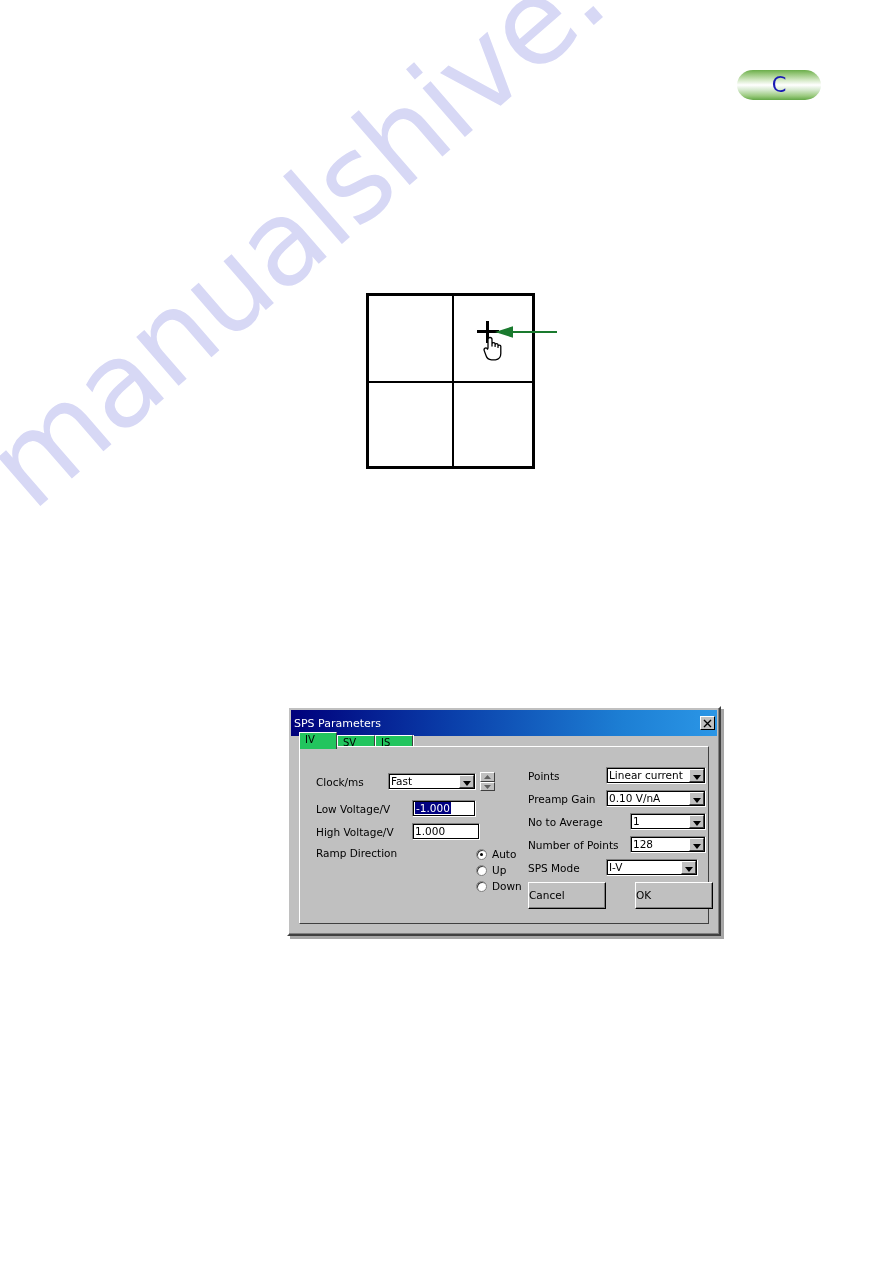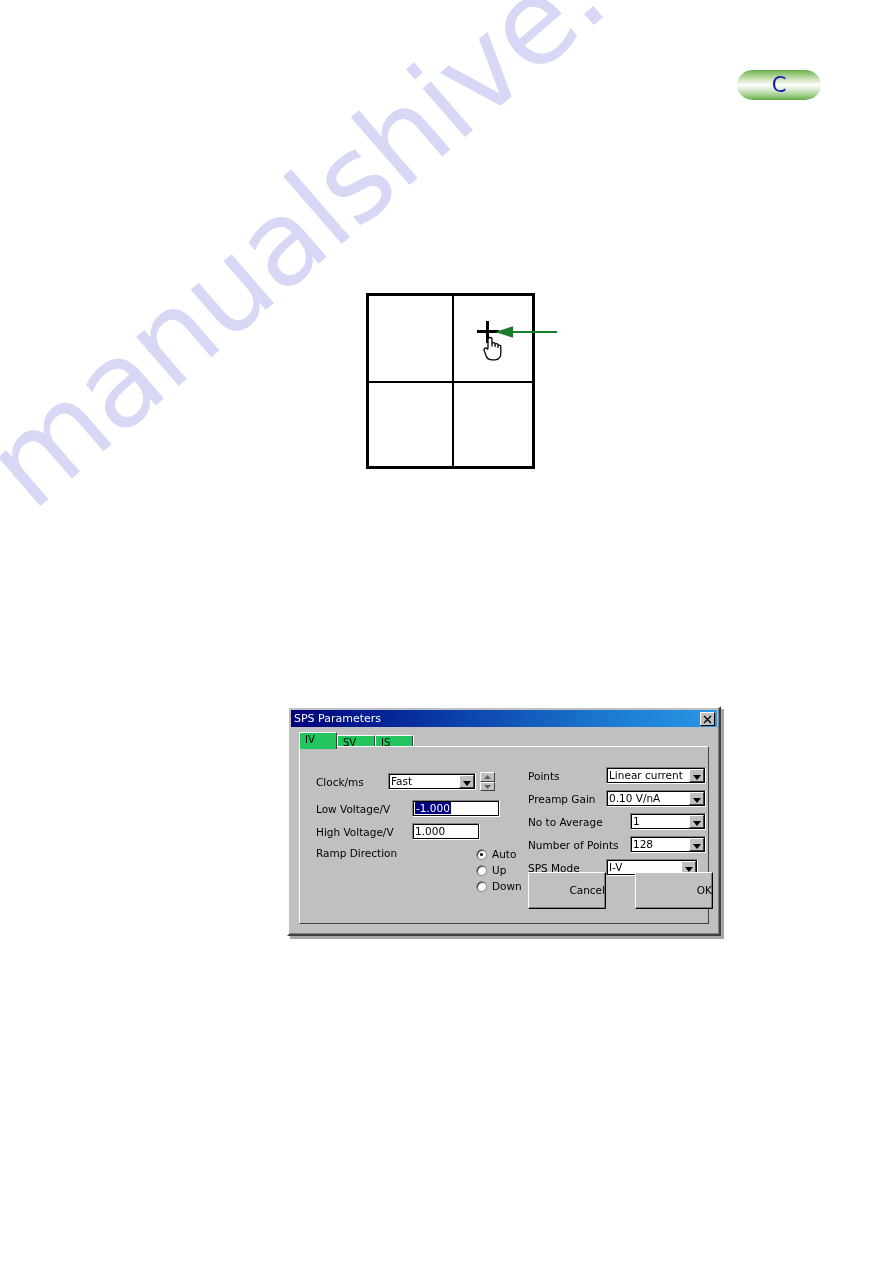--- a/index.html
+++ b/index.html
@@ -158,21 +158,21 @@
     border-right: 1px solid #808080;
     border-bottom: 1px solid #808080;
     pointer-events: none;
   }
 
   .title-bar {
     position: absolute;
     left: 2px;
     top: 2px;
     right: 2px;
-    height: 17px;
+    height: 26px;
     background: linear-gradient(to right, #00007b 0%, #0a3faa 38%, #1d7fd4 78%, #2b96e6 100%);
     display: flex;
     align-items: center;
     padding: 0 2px 0 3px;
     box-sizing: border-box;
   }
   .title-bar .title-text {
     color: #ffffff;
     font-family: "DejaVu Sans", sans-serif;
     font-size: 11px;
@@ -401,33 +401,33 @@
   .button-row {
     position: absolute;
     left: 228px;
     bottom: 14px;
     width: 185px;
     display: flex;
     justify-content: space-between;
   }
   .win-button {
     width: 78px;
-    height: 37px;
+    height: 27px;
     background: #c0c0c0;
     border-top: 1px solid #ffffff;
     border-left: 1px solid #ffffff;
     border-right: 1px solid #000000;
     border-bottom: 1px solid #000000;
     box-shadow: inset -1px -1px 0 #808080;
     box-sizing: border-box;
     font-family: "DejaVu Sans", sans-serif;
     font-size: 10.5px;
     color: #000;
     line-height: 17px;
-    text-align: right;
+    text-align: left;
     cursor: pointer;
     padding: 0;
   }
 </style>
 </head>
 <body>
 
 <div id="watermark">manualshive.com</div>
 
 <div id="corner-badge">
@@ -505,21 +505,21 @@
           <div class="spin-btn">
             <svg width="7" height="4" viewBox="0 0 7 4">
                 <polygon points="0,0 7,0 3.5,4" fill="#606060"></polygon>
               </svg>
           </div>
         </div>
       </div>
 
       <div class="field-row" style="margin-top:10px">
         <span class="field-label" style="width:96px">Low Voltage/V</span>
-        <div class="text-input selected-value" style="width:88px">
+        <div class="text-input selected-value" style="width:64px">
           <span>-1.000</span>
         </div>
       </div>
 
       <div class="field-row">
         <span class="field-label" style="width:96px">High Voltage/V</span>
         <div class="text-input" style="width:68px">1.000</div>
       </div>
 
       <div class="field-row" style="margin-top:7px; height:auto; align-items:flex-start; position:relative;">

